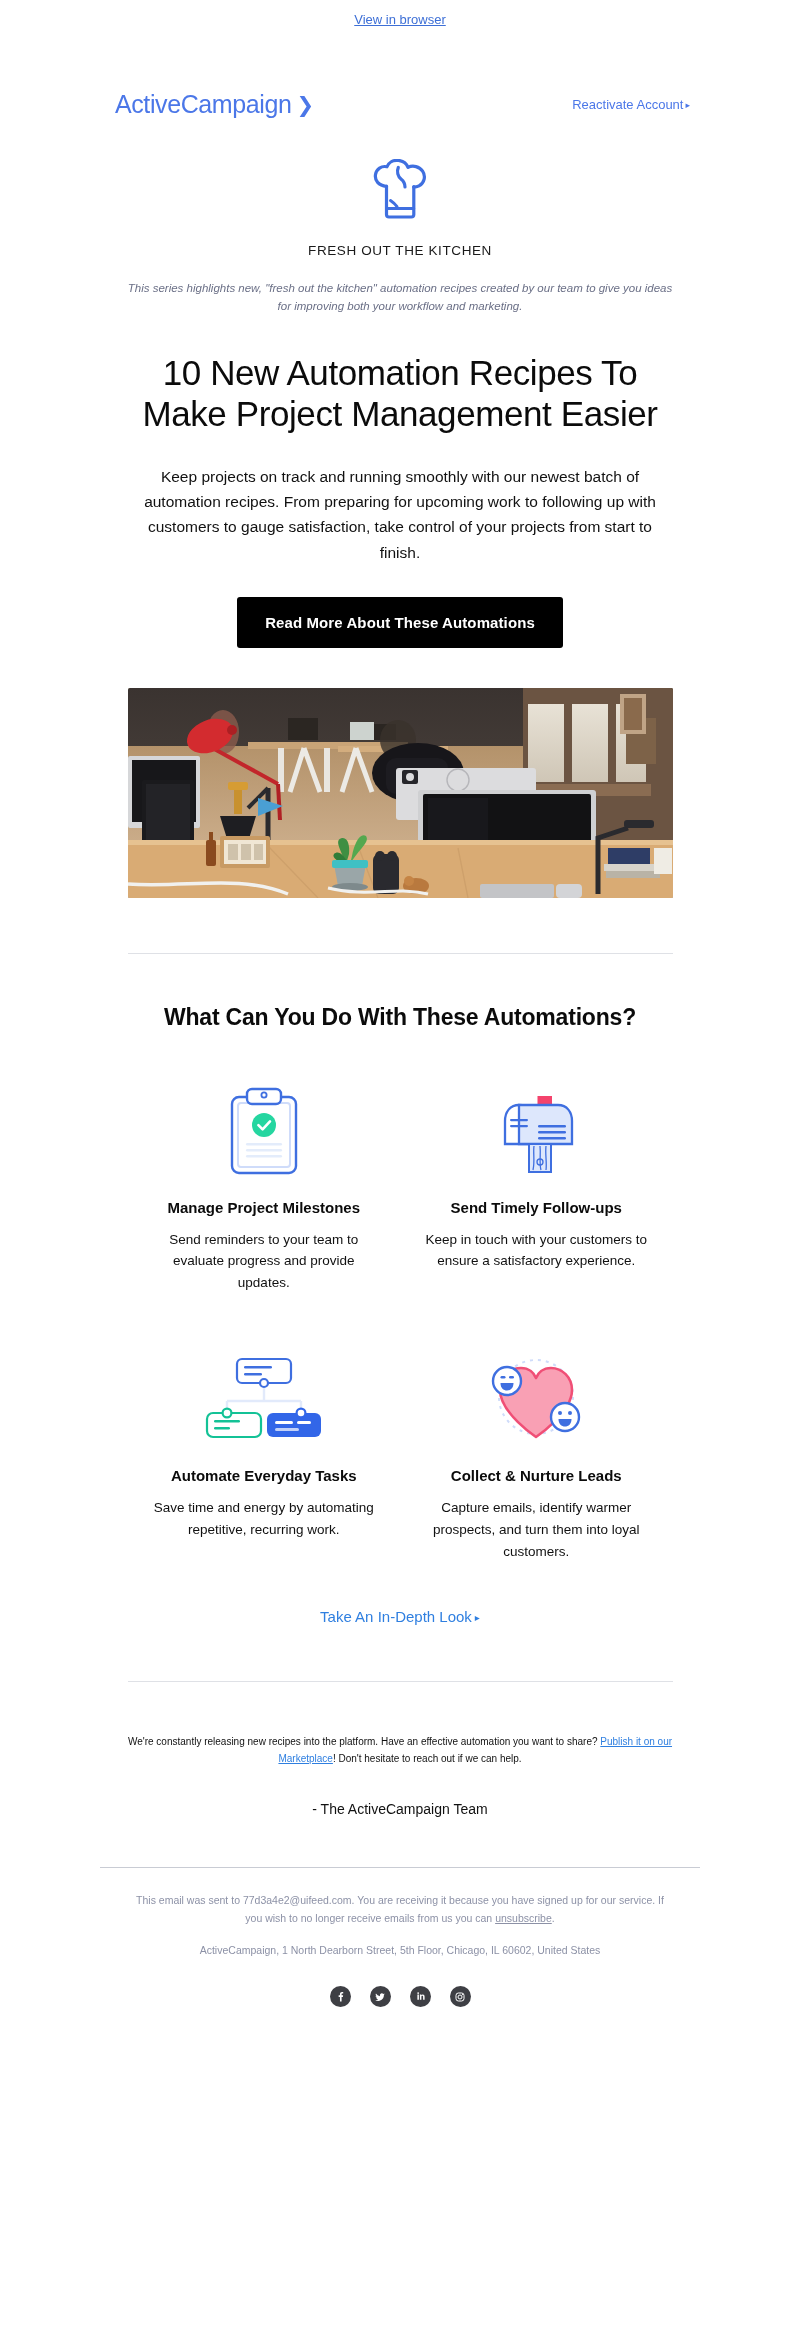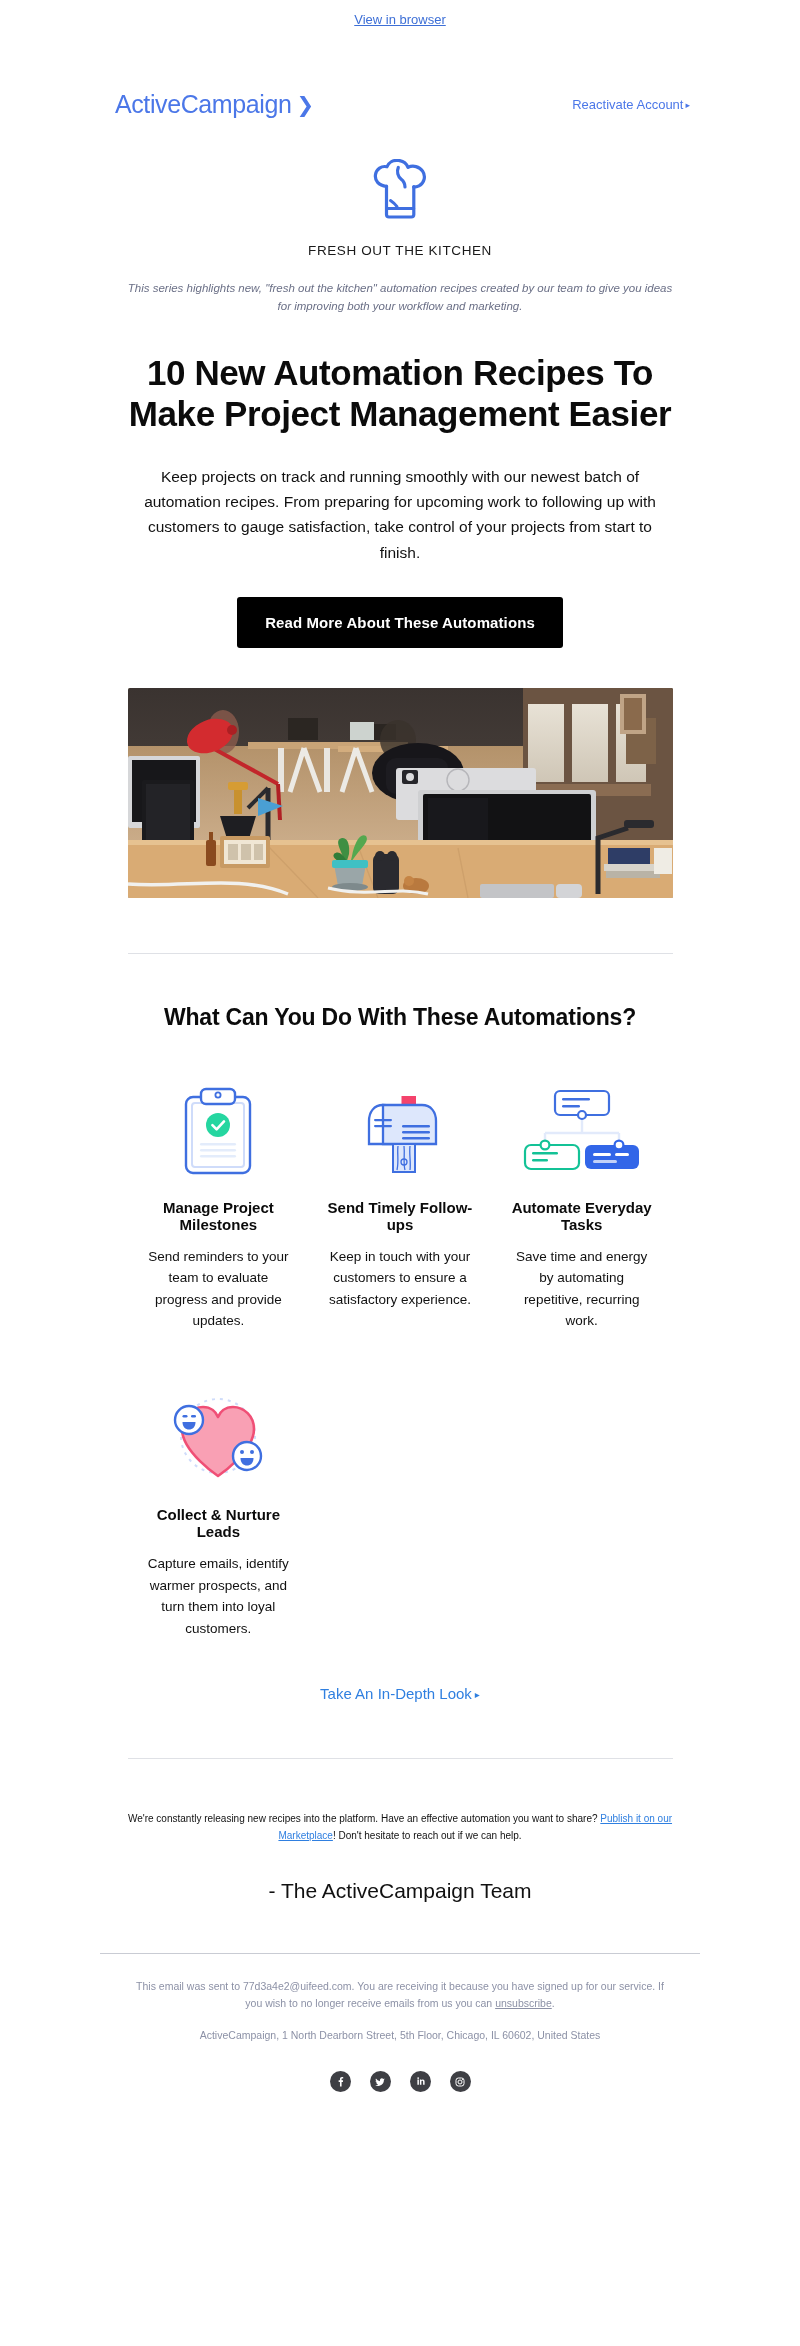--- a/index.html
+++ b/index.html
@@ -96,21 +96,21 @@
     text-align: center;
   }
 
   
   .headline {
     margin: 36px auto 0 auto;
     width: 560px;
     text-align: center;
     font-size: 35px;
     line-height: 1.18;
-    font-weight: bold;
+    font-weight: normal;
     color: #0b0b0b;
     letter-spacing: -0.4px;
   }
 
   .intro-copy {
     margin: 30px auto 0 auto;
     width: 530px;
     text-align: center;
     font-size: 15.5px;
     line-height: 1.62;
@@ -160,21 +160,21 @@
     text-align: center;
     font-size: 23px;
     font-weight: bold;
     color: #0b0b0b;
     letter-spacing: -0.2px;
   }
   .features-grid {
     margin: 38px auto 0 auto;
     width: 545px;
     display: grid;
-    grid-template-columns: 1fr 1fr 1fr;
+    grid-template-columns: 1fr 1fr;
     row-gap: 44px;
   }
   .feature-cell {
     text-align: center;
     padding: 0 18px;
   }
   .feature-icon-box {
     height: 110px;
     display: flex;
     align-items: flex-end;
@@ -216,21 +216,21 @@
     color: #111111;
   }
   .closing-copy a {
     color: #2f7fe0;
     text-decoration: underline;
     cursor: pointer;
   }
   .signature {
     margin-top: 34px;
     text-align: center;
-    font-size: 21px;
+    font-size: 14px;
     color: #111111;
   }
 
   
   .footer-divider {
     width: 600px;
     height: 1px;
     background: #c9ccd4;
     margin: 50px auto 0 auto;
     border: none;

